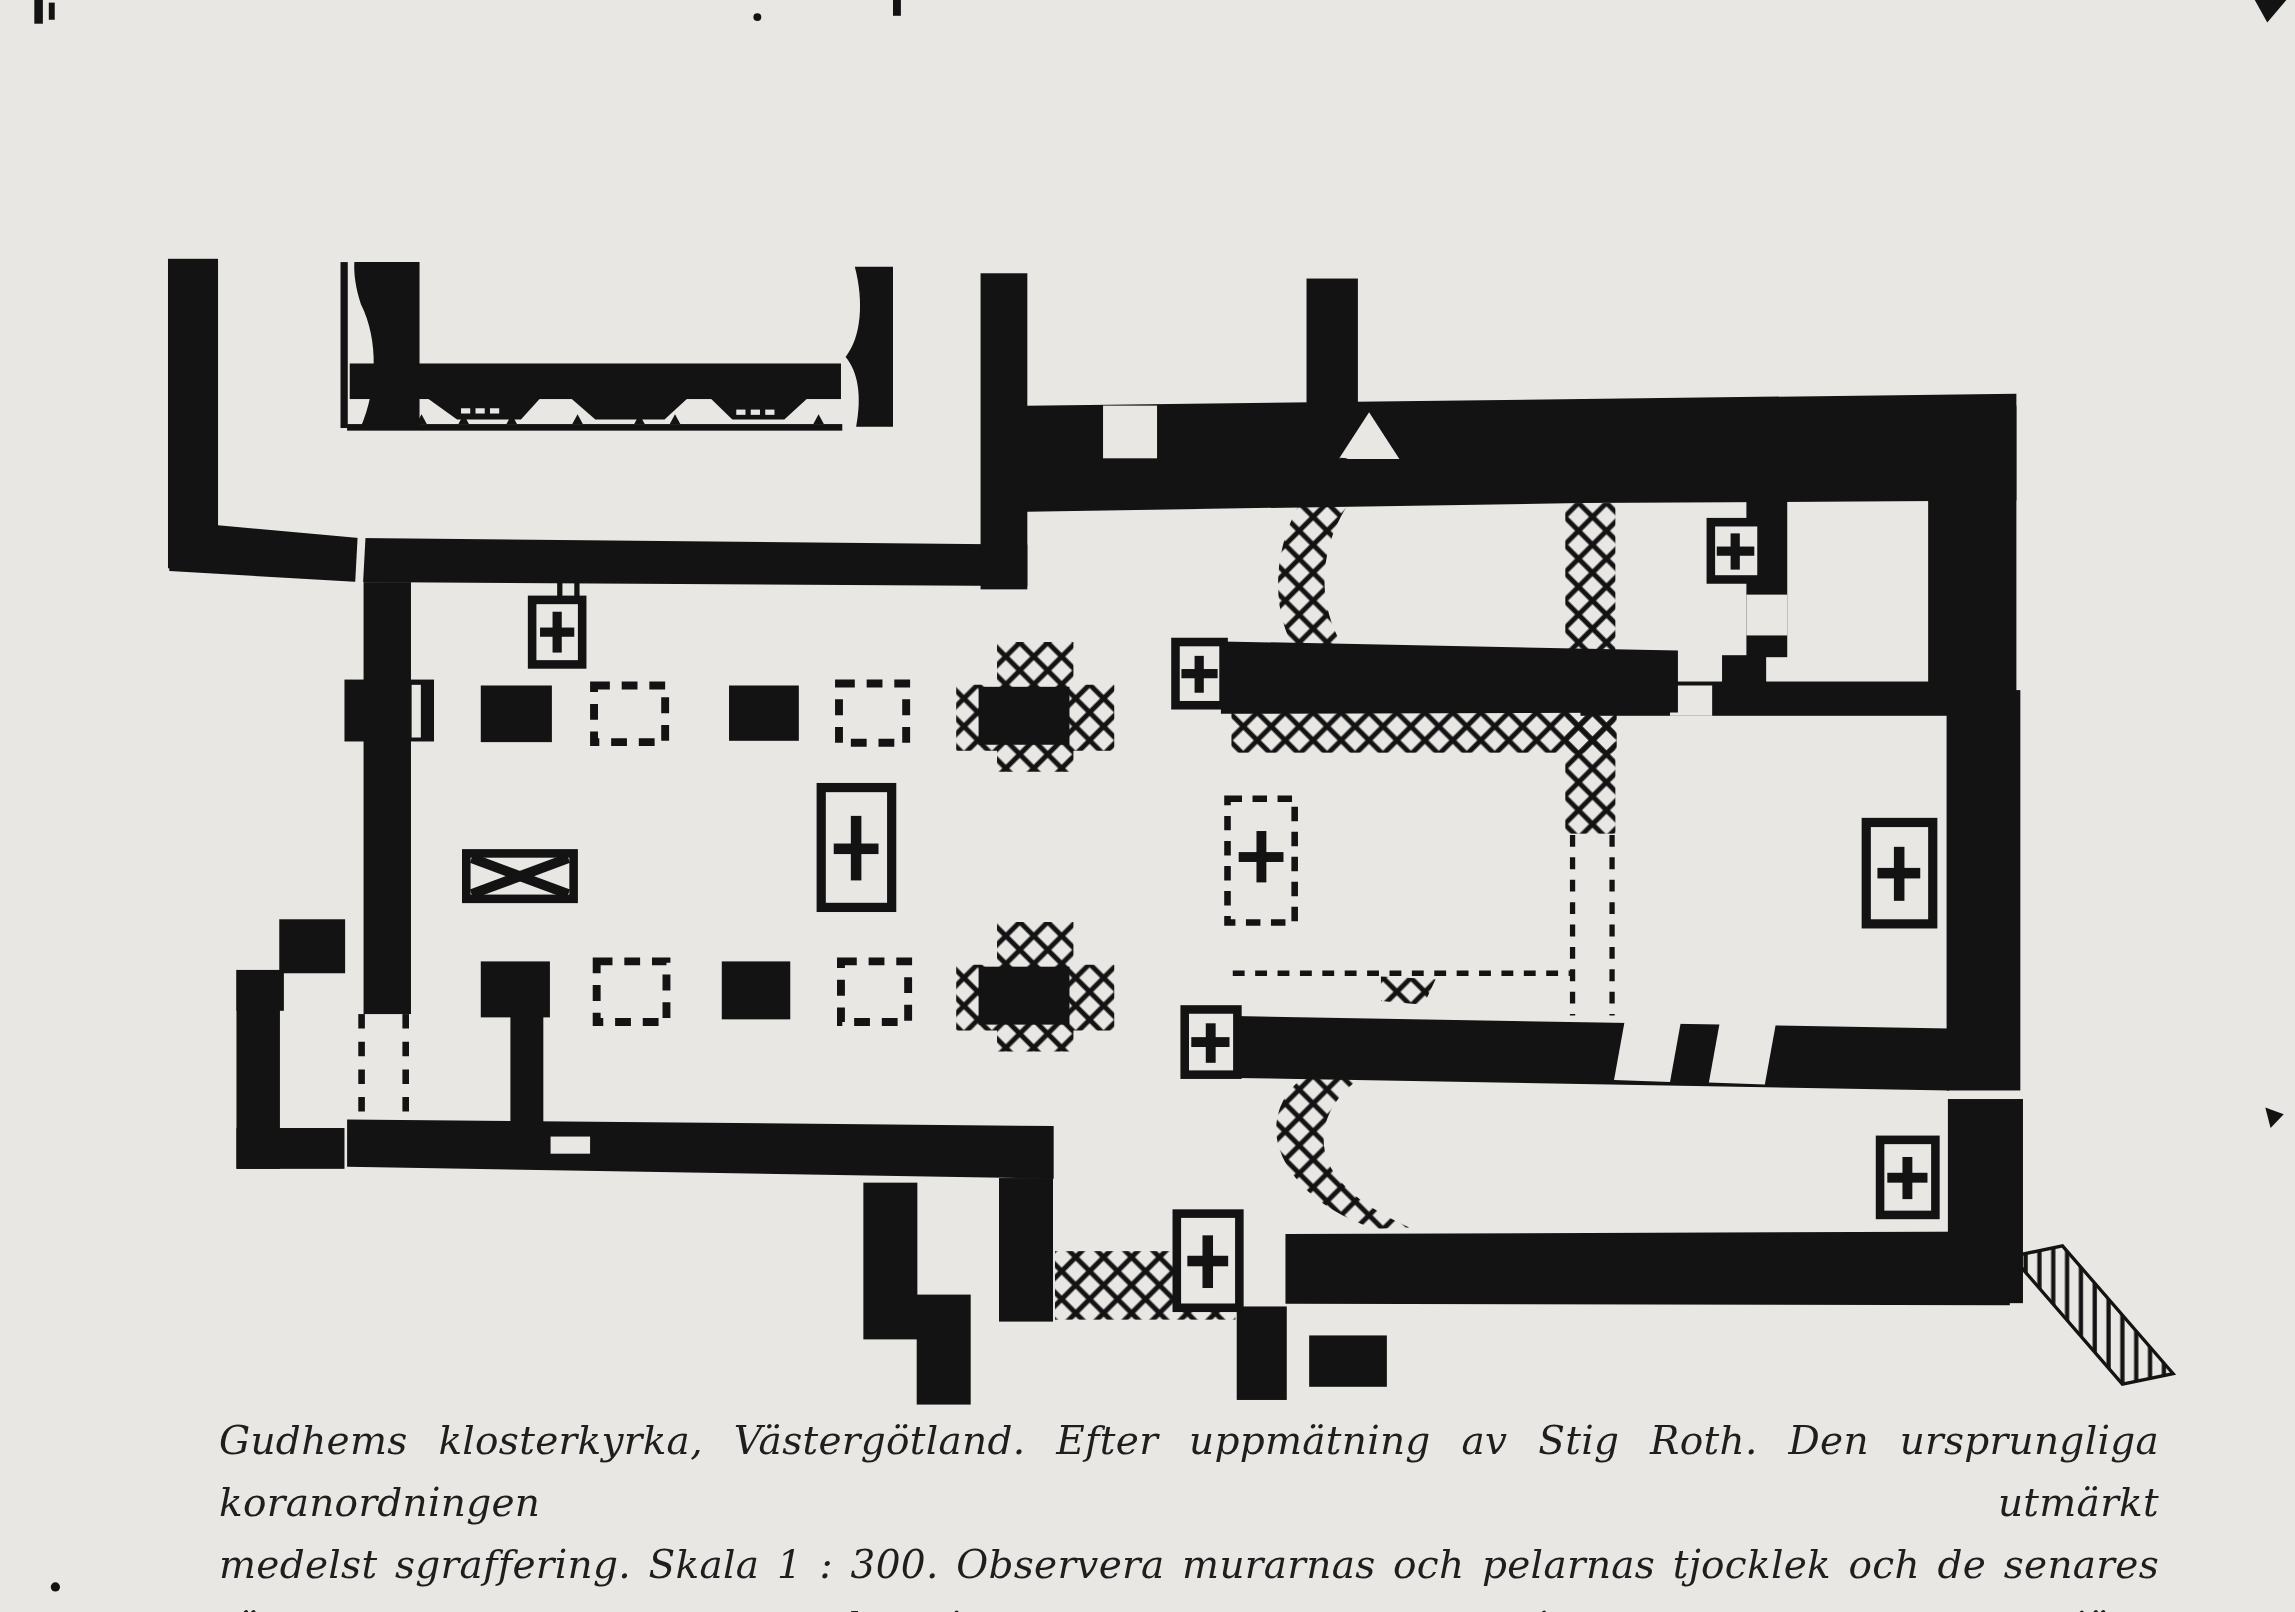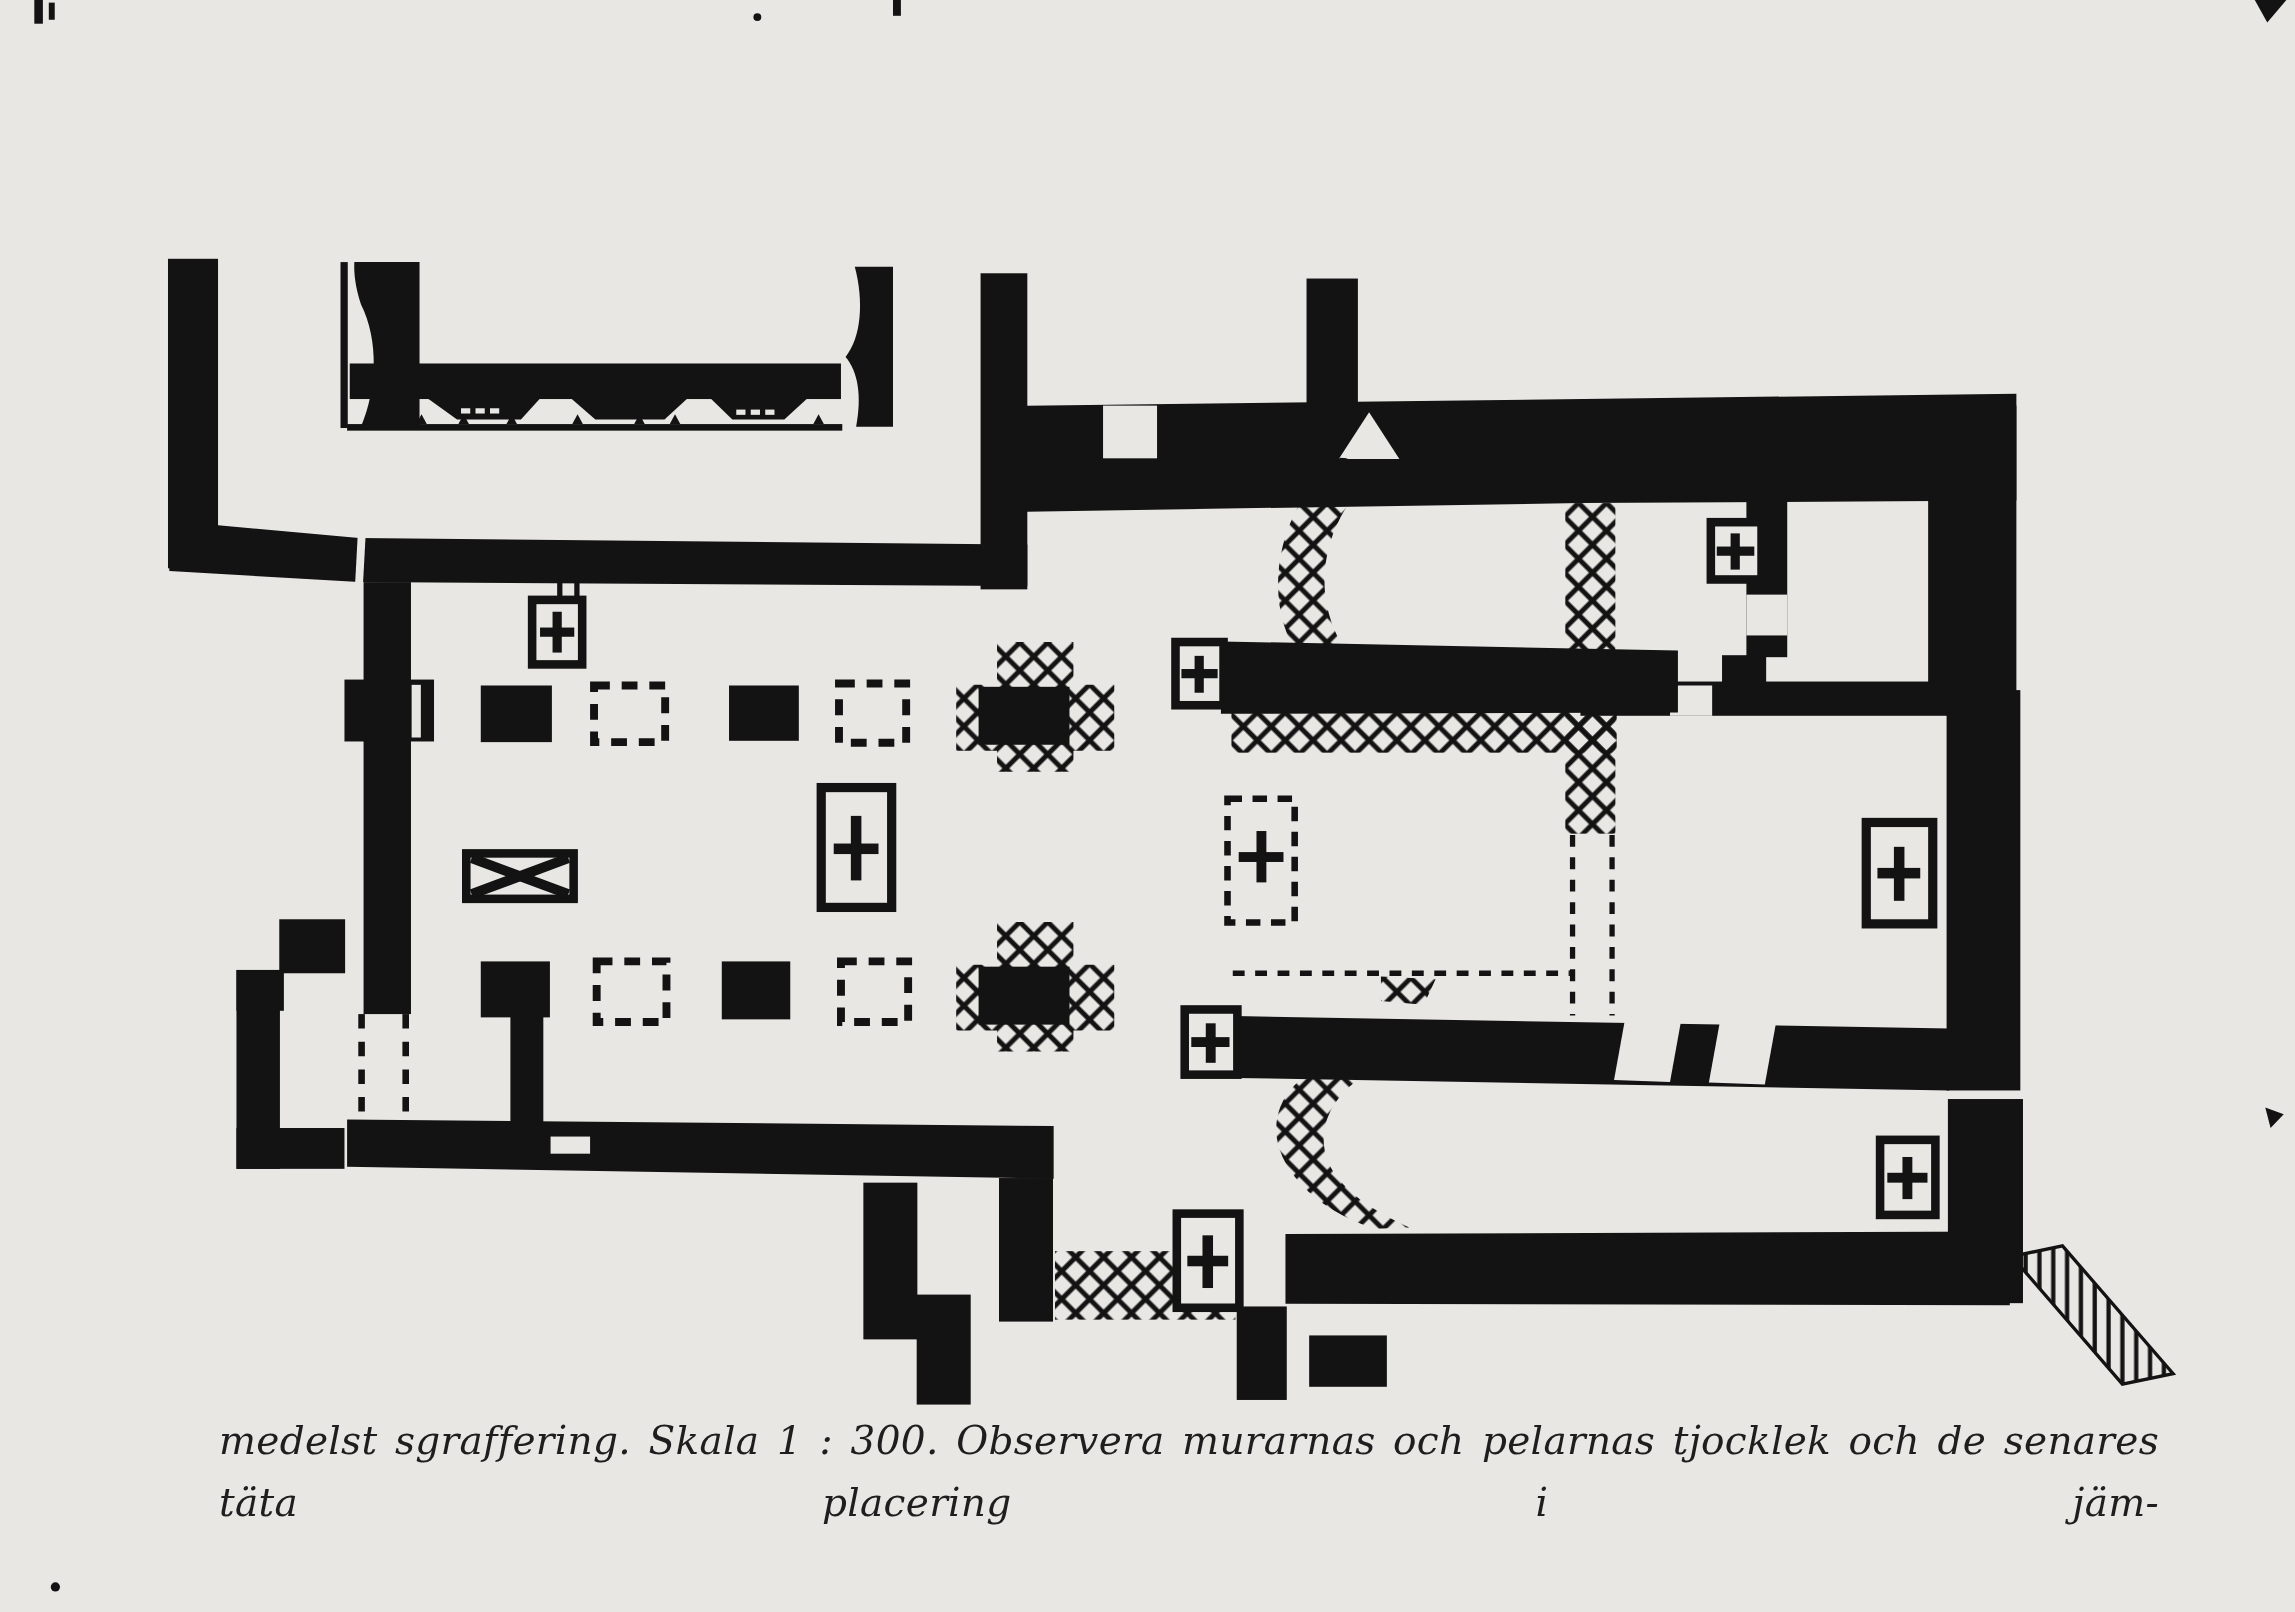--- a/index.html
+++ b/index.html
@@ -232,18 +232,19 @@
     <rect x="74" y="4" width="9" height="26"></rect>
     <circle cx="1150" cy="26" r="6"></circle>
     <rect x="1356" y="0" width="12" height="24"></rect>
     <polygon points="3424,0 3472,0 3443,34"></polygon>
     <circle cx="84" cy="2410" r="7"></circle>
     <polygon points="3440,1682 3468,1692 3448,1713"></polygon>
   </g>
 </svg>
 
 <div class="caption">
+  <div class="cap-just">Gudhems klosterkyrka, Västergötland. Efter uppmätning av Stig Roth. Den ursprungliga koranordningen utmärkt</div>
   <div class="cap-just">medelst sgraffering. Skala 1 : 300. Observera murarnas och pelarnas tjocklek och de senares täta placering i jäm-</div>
 
 </div>
 
 </div>
 
 
 </body></html>

